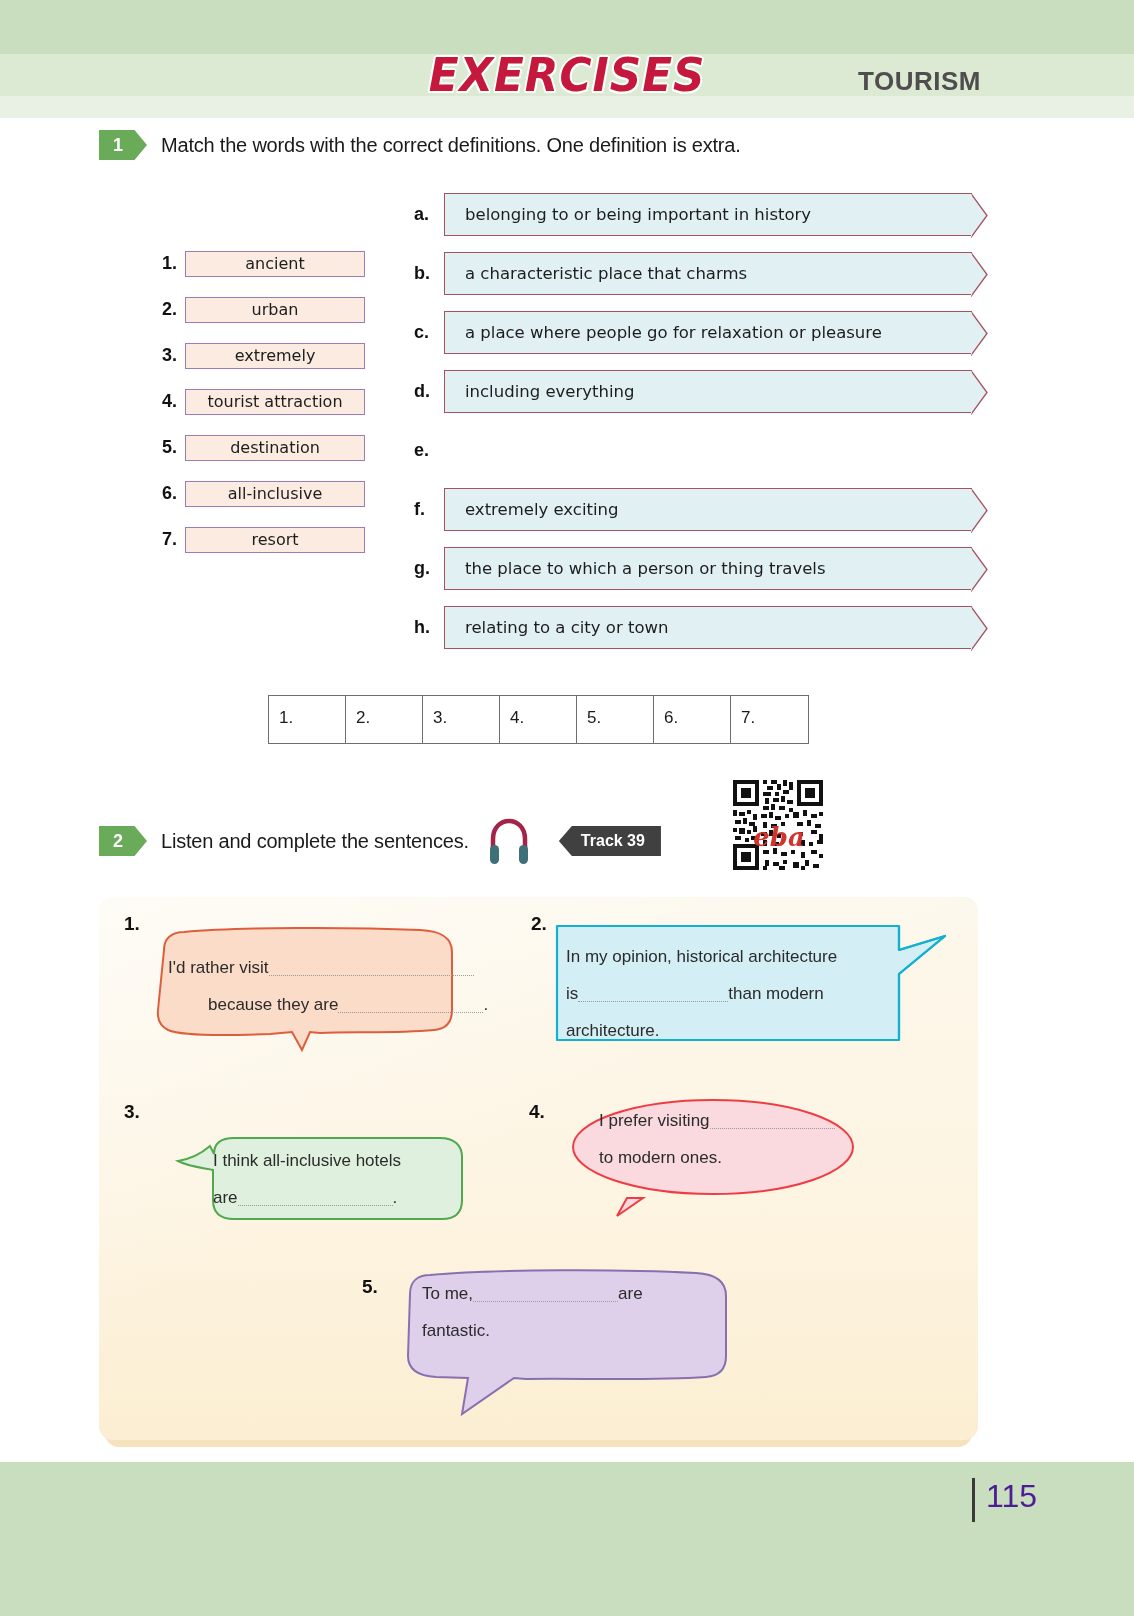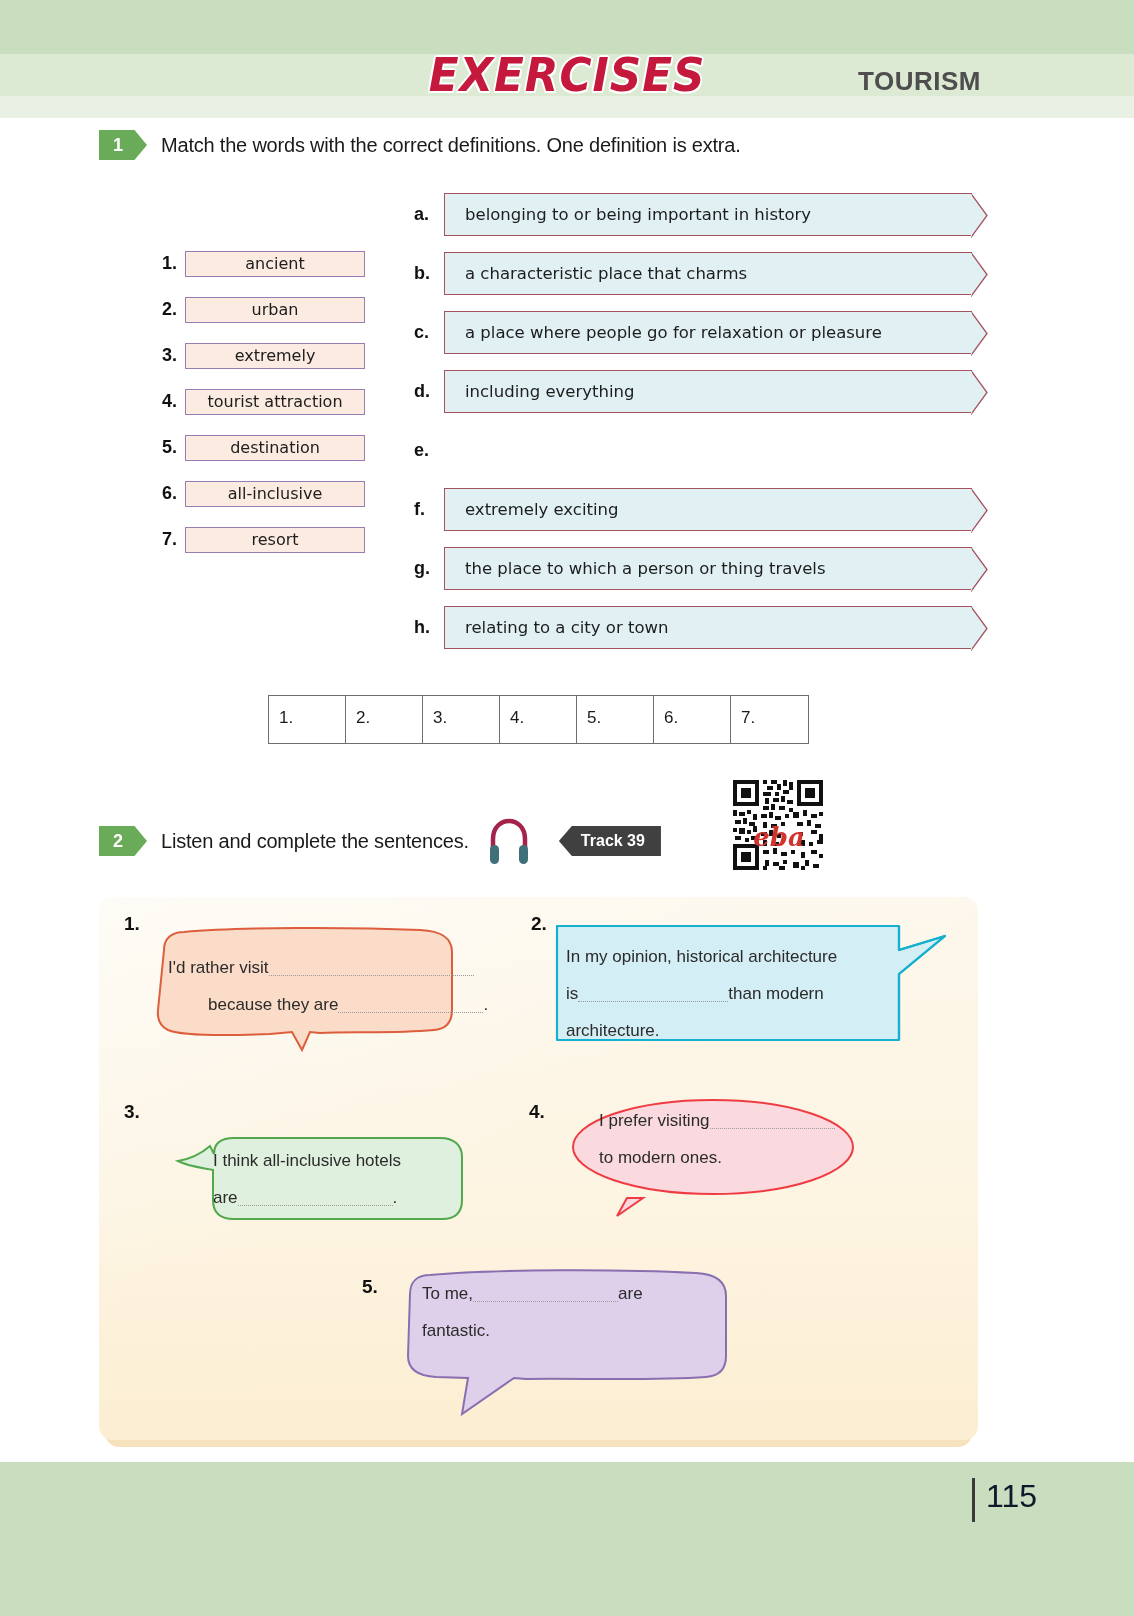--- a/index.html
+++ b/index.html
@@ -114,21 +114,21 @@
     white-space:nowrap;
   }
   .blank {
     display:inline-block; border-bottom:1.3px dotted #9a9a9a;
     vertical-align:-3px; height:16px;
   }
 
   
   .footer { position:absolute; left:0; top:1462px; width:1134px; height:154px; background:#c8debe; }
   .pg-rule { position:absolute; left:972px; top:1478px; width:3px; height:44px; background:#3a3a3a; }
-  .pg-num { position:absolute; left:986px; top:1478px; font-size:32px; color:#0f172a; }
+  .pg-num { position:absolute; left:986px; top:1478px; font-size:32px; color:#4c1d95; }
 </style>
 </head>
 <body>
 
 <div class="hdr-band-1"></div>
 <div class="hdr-band-2"></div>
 <div class="hdr-band-3"></div>
 <div class="exercises-title">EXERCISES</div>
 <div class="tourism-title">TOURISM</div>
 

